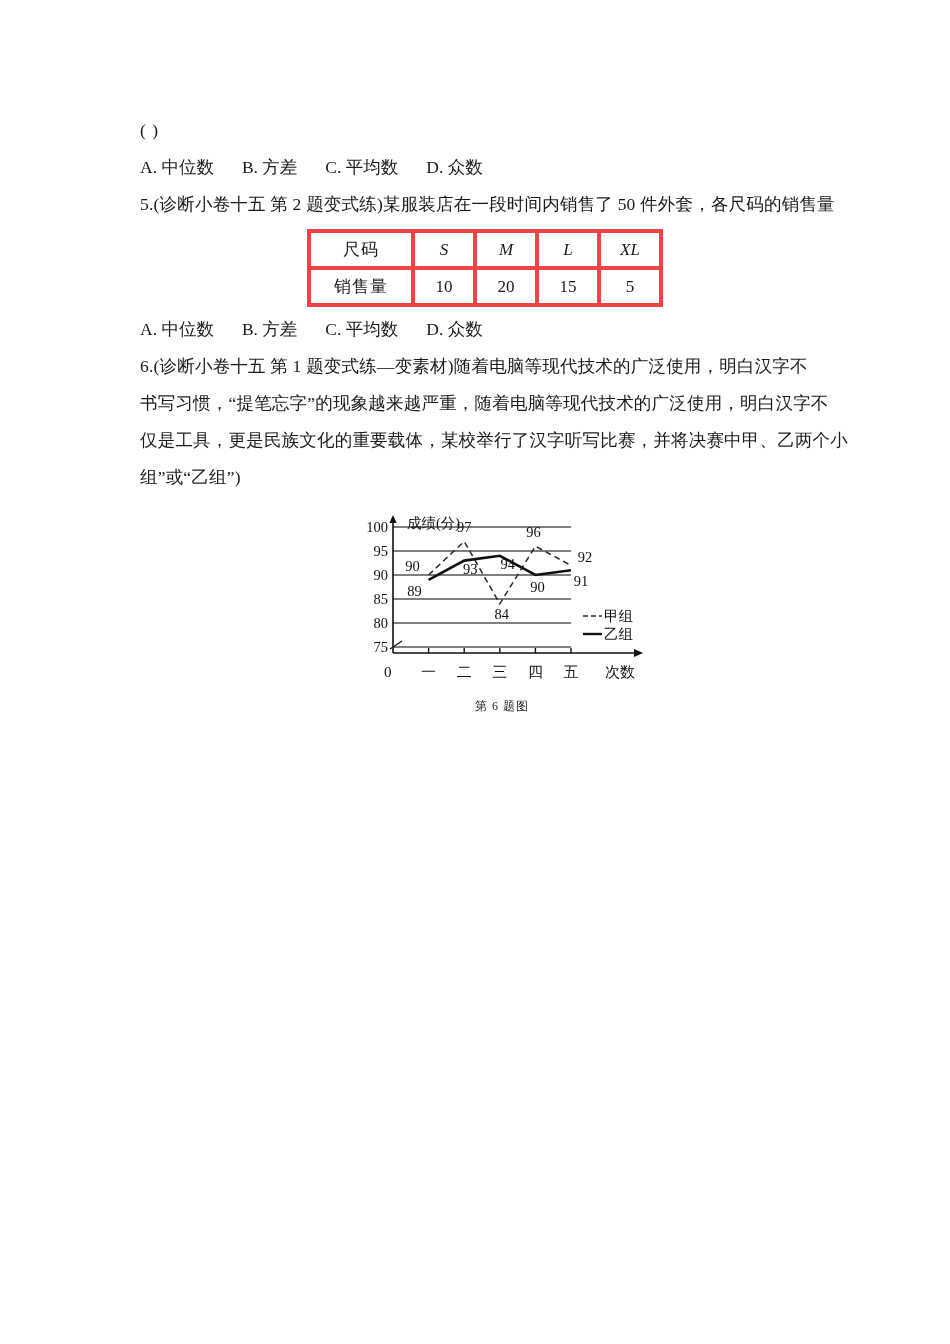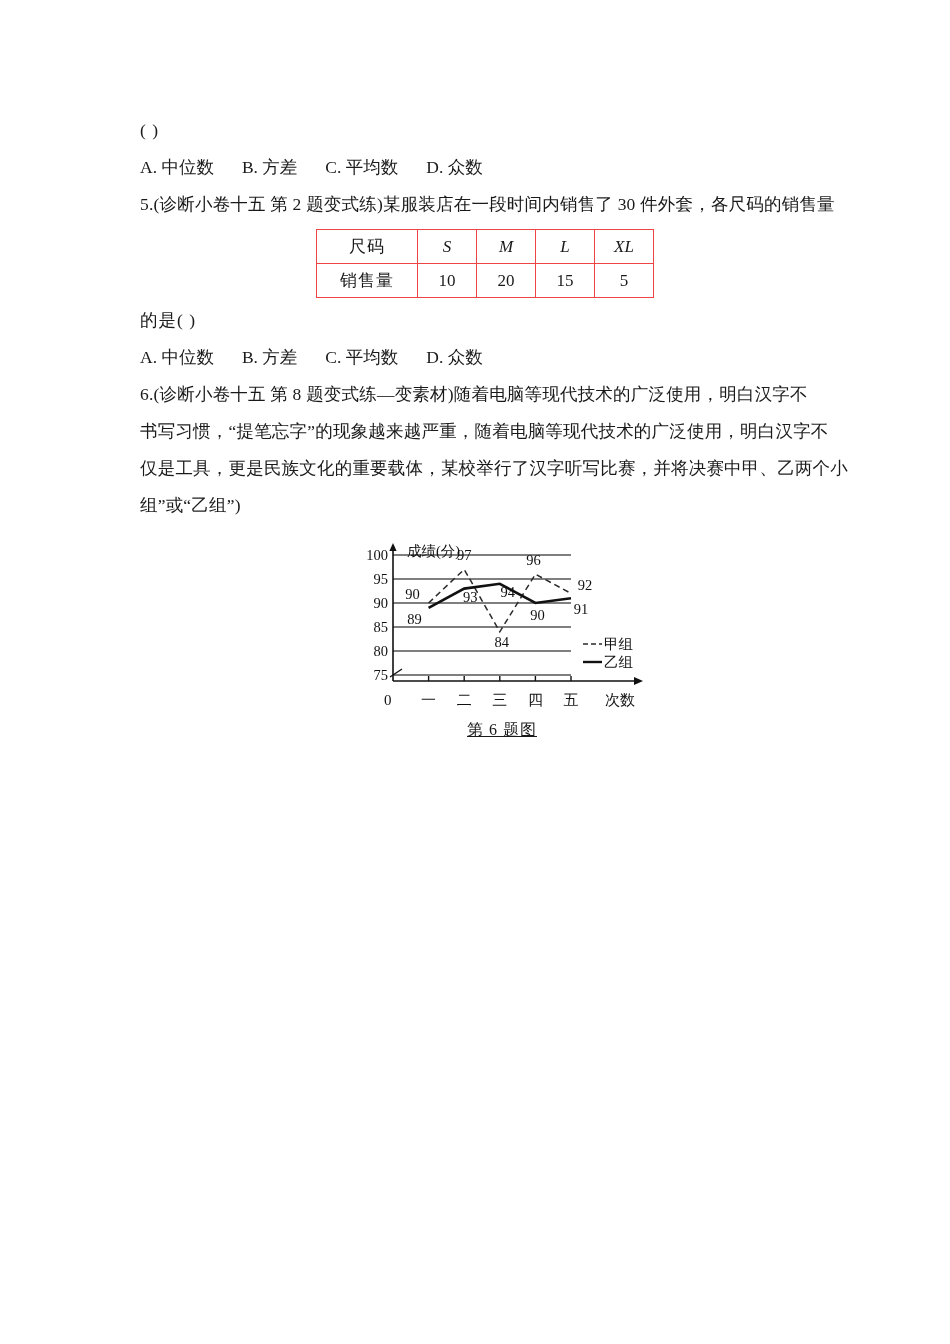--- a/index.html
+++ b/index.html
@@ -53,21 +53,21 @@
     display: flex;
     justify-content: center;
     margin-top: 6px;
     margin-bottom: 4px;
   }
   table.size-table {
     border-collapse: collapse;
     font-size: 17px;
   }
   table.size-table td {
-    border: 1px solid #ef4444;
+    border: 4px solid #ef4444;
     text-align: center;
     vertical-align: middle;
     height: 33px;
     padding: 0 6px;
   }
   table.size-table td.lbl {
     width: 88px;
     letter-spacing: 1px;
   }
   table.size-table td.val {
@@ -85,25 +85,24 @@
     flex-direction: column;
     align-items: center;
   }
   .chart-holder {
     position: relative;
     width: 300px;
     height: 180px;
     margin-left: 34px;
   }
   .caption {
-    font-size: 16px;
-    margin-top: 2px;
+    font-size: 12px;
+    margin-top: 8px;
     letter-spacing: 1px;
     margin-left: 34px;
-    text-decoration: underline;
   }
 
   .fill-blank {
     display: inline-block;
     border-bottom: 1px solid #1a1a1a;
     width: 72px;
     vertical-align: -2px;
   }
 </style>
 </head>
@@ -111,21 +110,21 @@
 
 <div class="page">
   <div class="content">
 
     <div class="line q-paren">(      )</div>
 
     <div class="opt-row">
       <span class="opt"><span>A.</span> <span>中位数</span></span><span class="opt-gap"></span><span class="opt"><span>B.</span> <span>方差</span></span><span class="opt-gap"></span><span class="opt"><span>C.</span> <span>平均数</span></span><span class="opt-gap"></span><span class="opt"><span>D.</span> <span>众数</span></span>
     </div>
 
-    <div class="line"><span>5.</span><span>(诊断小卷十五  第 2 题变式练)</span><span>某服装店在一段时间内销售了 30 件外套，各尺码的销售量</span></div>
+    <div class="line"><span>5.</span><span>(诊断小卷十五  第 2 题变式练)</span><span>某服装店在一段时间内销售了 50 件外套，各尺码的销售量</span></div>
 
     <div class="table-wrap">
       <table class="size-table">
         <tbody>
             <tr>
           <td class="lbl">尺码</td>
           <td class="val hd">S</td>
           <td class="val hd">M</td>
           <td class="val hd">L</td>
           <td class="val hd">XL</td>
@@ -134,27 +133,26 @@
           <td class="lbl">销售量</td>
           <td class="val">10</td>
           <td class="val">20</td>
           <td class="val">15</td>
           <td class="val">5</td>
         </tr>
       </tbody>
         </table>
     </div>
 
-    <div class="line q-paren">的是(      )</div>
 
     <div class="opt-row">
       <span class="opt"><span>A.</span> <span>中位数</span></span><span class="opt-gap"></span><span class="opt"><span>B.</span> <span>方差</span></span><span class="opt-gap"></span><span class="opt"><span>C.</span> <span>平均数</span></span><span class="opt-gap"></span><span class="opt"><span>D.</span> <span>众数</span></span>
     </div>
 
-    <div class="line"><span>6.</span><span>(诊断小卷十五  第 8 题变式练—变素材)</span><span>随着电脑等现代技术的广泛使用，明白汉字不</span></div>
+    <div class="line"><span>6.</span><span>(诊断小卷十五  第 1 题变式练—变素材)</span><span>随着电脑等现代技术的广泛使用，明白汉字不</span></div>
     <div class="line">书写习惯，“提笔忘字”的现象越来越严重，随着电脑等现代技术的广泛使用，明白汉字不</div>
     <div class="line">仅是工具，更是民族文化的重要载体，某校举行了汉字听写比赛，并将决赛中甲、乙两个小</div>
     <div class="line">组”或“乙组”)</div>
 
     <div class="figure">
       <div class="chart-holder">
         <svg width="300" height="180" viewBox="0 0 300 180">
 
           <g id="gridlines" stroke="#555" stroke-width="1.4">
               <line x1="41" x2="219" y1="137" y2="137"></line>

